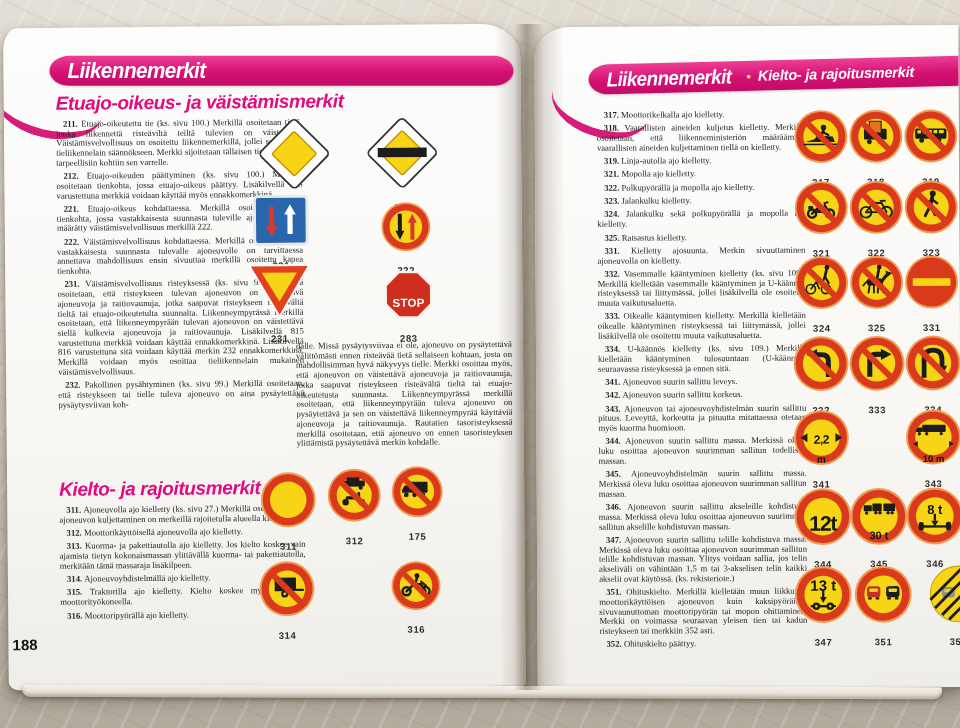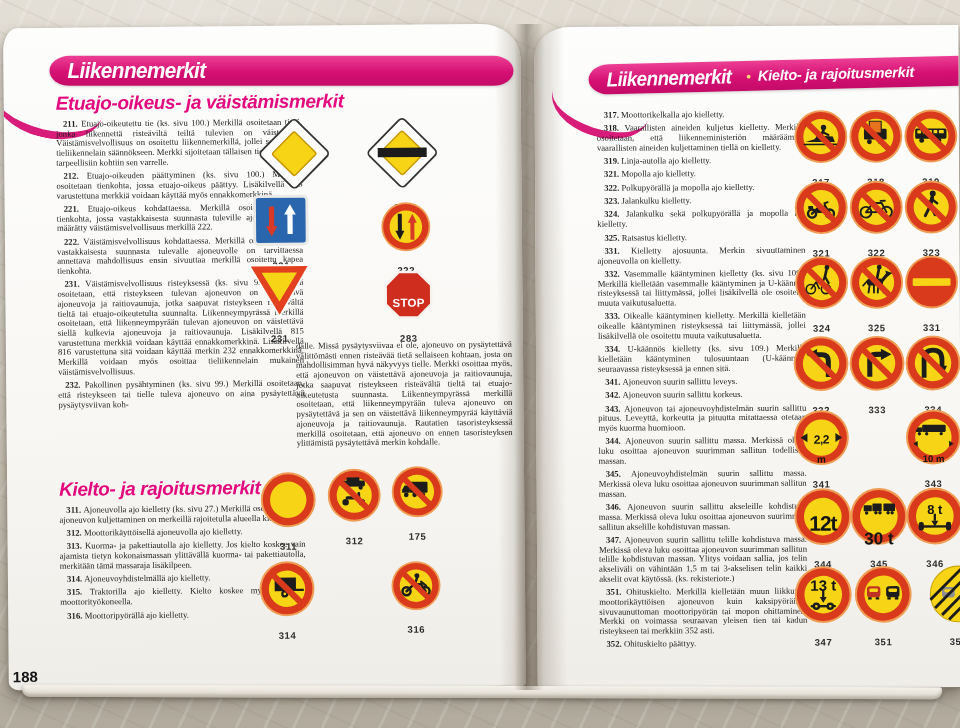--- a/index.html
+++ b/index.html
@@ -465,21 +465,21 @@
       </svg>
     <span class="slbl">314</span>
   </div>
   <div class="cell" style="left:383px;top:536px;width:50px">
     <svg viewBox="0 0 100 100" width="50" height="50">
         <use href="#t-no-motorcycles"></use>
       </svg>
     <span class="slbl">316</span>
   </div>
 
-  <div class="pageno" style="left:4px;top:640px">188</div>
+  <div class="pageno" style="left:4px;top:608px">188</div>
   <div class="edge-r"></div>
 </div>
 
 <div class="page" id="right-page">
   <div class="swoosh" style="left:16px;top:46px;width:100px;height:56px;transform:rotate(18deg)"></div>
   <div class="band" style="left:54px;top:34px;width:380px;transform:rotate(-1.1deg)">
     <span class="band-title small">Liikennemerkit</span>
     <span class="band-sep">•</span>
     <span class="band-sub">Kielto- ja rajoitusmerkit</span>
   </div>
@@ -606,21 +606,21 @@
     <svg viewBox="0 0 100 100" width="58" height="58">
         <use href="#t-max-mass"></use>
       </svg>
     <span class="val" style="top:31%;font-size:21px;letter-spacing:-1px">12t</span>
     <span class="slbl">344</span>
   </div>
   <div class="cell" style="left:313px;top:462px;width:58px">
     <svg viewBox="0 0 100 100" width="58" height="58">
         <use href="#t-max-combination-mass"></use>
       </svg>
-    <span class="val" style="top:53%;font-size:17px">30 t</span>
+    <span class="val" style="top:53%;font-size:11px">30 t</span>
     <span class="slbl">345</span>
   </div>
   <div class="cell" style="left:369px;top:462px;width:58px">
     <svg viewBox="0 0 100 100" width="58" height="58">
         <use href="#t-max-axle-mass"></use>
       </svg>
     <span class="val" style="top:20%;font-size:13px">8 t</span>
     <span class="slbl">346</span>
   </div>
 

